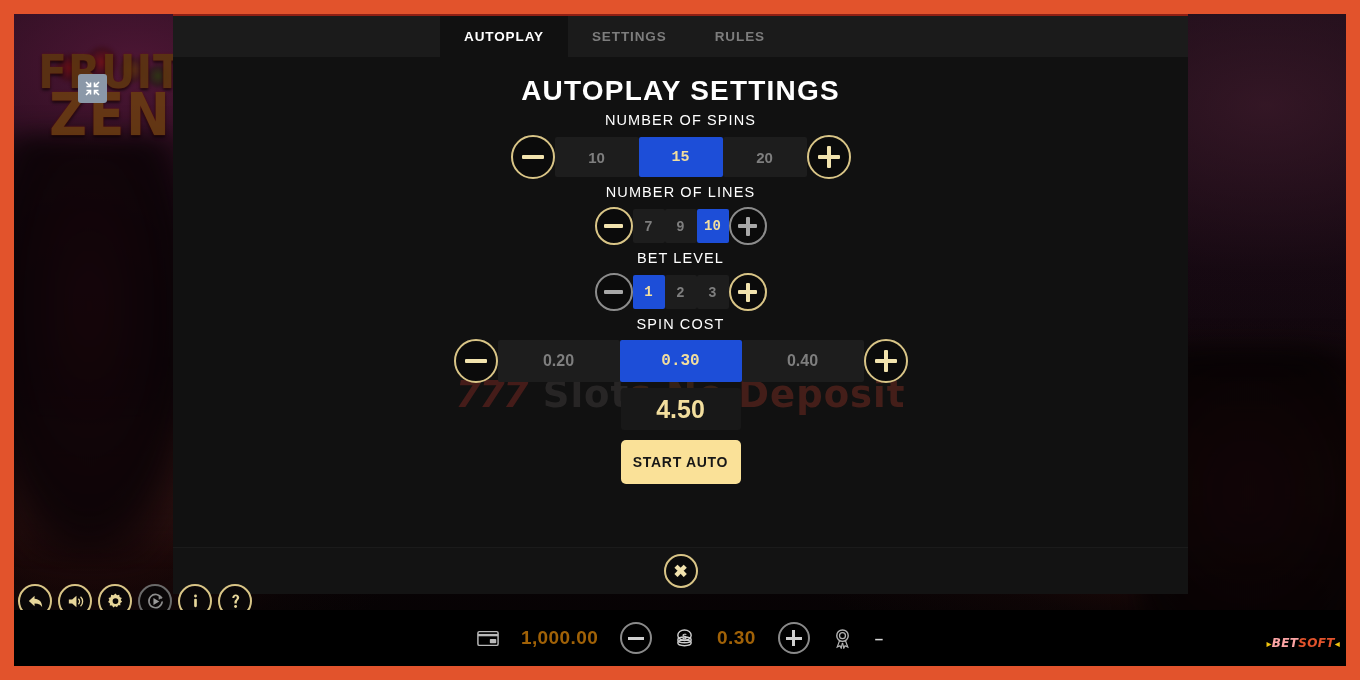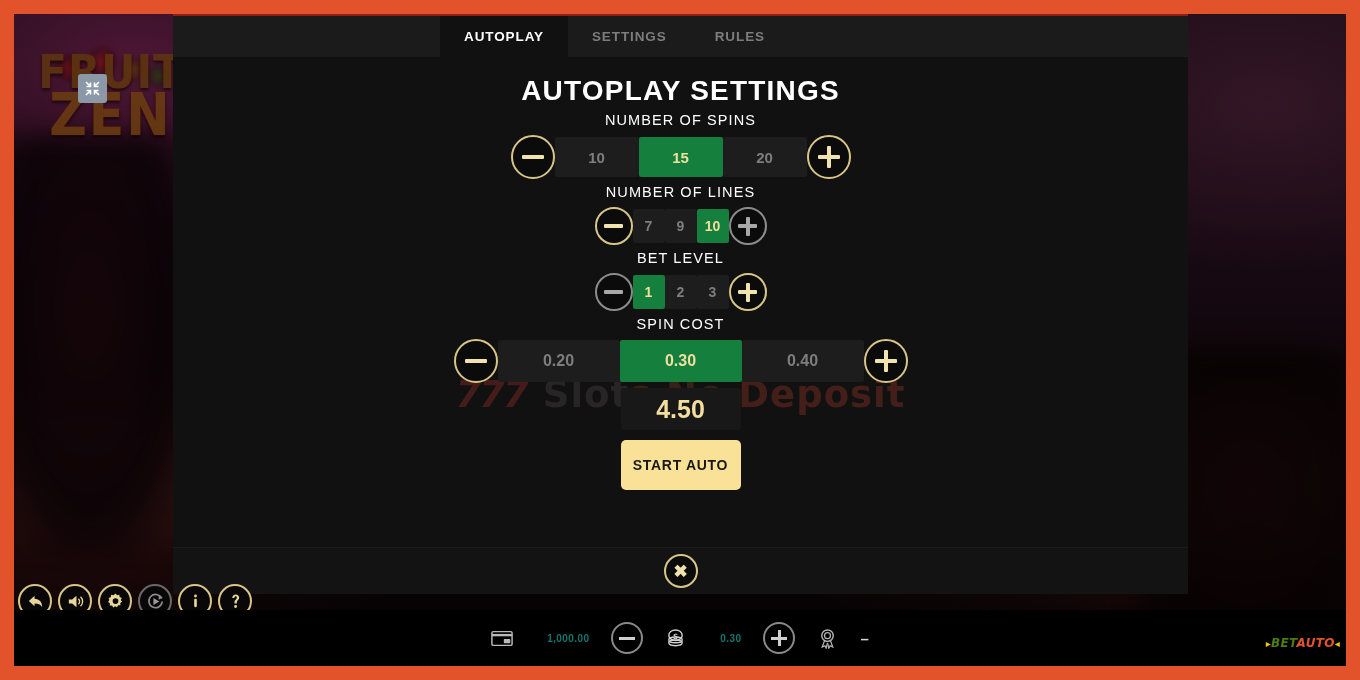--- a/index.html
+++ b/index.html
@@ -224,22 +224,23 @@
   .cell {
     background: #1d1d1d;
     color: #7e7e7e;
     font-weight: bold;
     display: flex; align-items: center; justify-content: center;
     border-radius: 2px;
     cursor: pointer;
     user-select: none;
   }
   .cell.sel {
-    background: #15803d;
+    background: #1d4ed8;
     color: #f2de9e;
+    font-family: Liberation Mono, monospace;
   }
   
   .cell.wide { width: 84px; height: 40px; font-size: 15px; }
   
   .cell.narrow { width: 32px; height: 34px; font-size: 14px; }
   
   .cell.cost { width: 122px; height: 42px; font-size: 16px; }
 
   
   .total-box {
@@ -247,21 +248,21 @@
     width: 120px; height: 42px;
     background: #181818;
     border-radius: 3px;
     display: flex; align-items: center; justify-content: center;
     color: #f2de9e;
     font-size: 25px;
     font-weight: bold;
   }
   .start-btn {
     margin: 10px auto 0;
-    width: 120px; height: 50px;
+    width: 120px; height: 44px;
     background: #fae198;
     border-radius: 5px;
     border: none;
     display: flex; align-items: center; justify-content: center;
     color: #171717;
     font-family: "Liberation Sans", sans-serif;
     font-size: 14px;
     font-weight: bold;
     letter-spacing: 0.7px;
     cursor: pointer;
@@ -316,25 +317,24 @@
     display: flex; align-items: center;
     z-index: 5;
   }
   .sb-center {
     position: absolute;
     left: 0; right: 0;
     display: flex; align-items: center; justify-content: center;
     gap: 22px;
   }
   .sb-val {
-    color: #0f766e;
-    font-size: 10px;
+    color: #a16207;
+    font-size: 19px;
     font-weight: bold;
     letter-spacing: 0.4px;
-    margin-left: 12px;
   }
   .sb-icon { display: flex; align-items: center; justify-content: center; }
   .sb-round {
     width: 32px; height: 32px;
     border-radius: 50%;
     border: 2px solid #8a8a8a;
     display: flex; align-items: center; justify-content: center;
     cursor: pointer;
     position: relative;
   }
@@ -346,21 +346,21 @@
   .betsoft {
     position: absolute;
     right: 6px; bottom: 16px;
     font-family: "DejaVu Sans", sans-serif;
     font-size: 12px;
     font-weight: bold;
     letter-spacing: 0.3px;
     font-style: italic;
     z-index: 6;
   }
-  .betsoft .b1 { color: #4d7c0f; }
+  .betsoft .b1 { color: #fca5a5; }
   .betsoft .b2 { color: #e2532c; }
   .betsoft .arrow { color: #f1c40f; font-size: 10px; }
 </style>
 </head>
 <body>
 
 <div id="app">
   <div class="frame-inner">
 
     <div class="game-bg">
@@ -550,17 +550,17 @@
             <circle cx="11" cy="8" r="3.1" fill="none" stroke="#b5b5b5" stroke-width="1.3"></circle>
             <path d="M8 13 L5.5 20 L8.3 18.6 L9.6 21 L11 15.5" fill="none" stroke="#b5b5b5" stroke-width="1.3"></path>
             <path d="M14 13 L16.5 20 L13.7 18.6 L12.4 21 L11 15.5" fill="none" stroke="#b5b5b5" stroke-width="1.3"></path>
           </svg>
         </span>
         <span class="sb-dash">–</span>
       </div>
     </div>
 
     <div class="betsoft">
-      <span class="arrow">▸</span><span class="b1">BET</span><span class="b2">AUTO</span><span class="arrow">◂</span>
+      <span class="arrow">▸</span><span class="b1">BET</span><span class="b2">SOFT</span><span class="arrow">◂</span>
     </div>
 
   </div>
 </div>
 
 </body></html>

